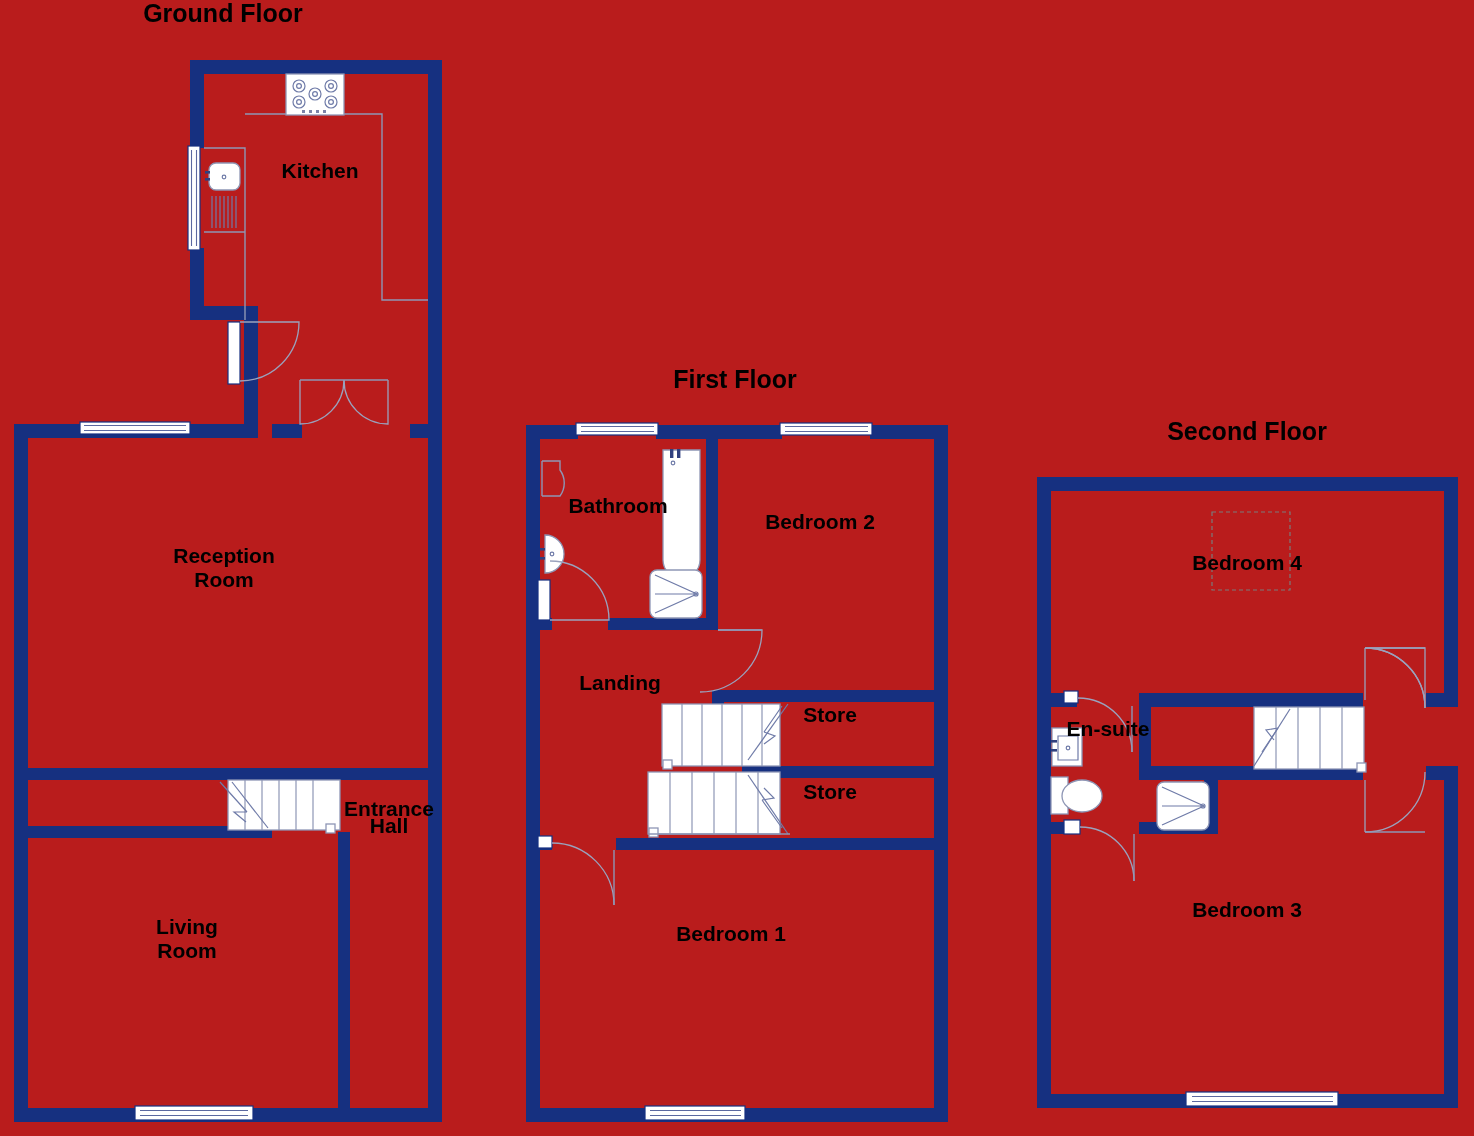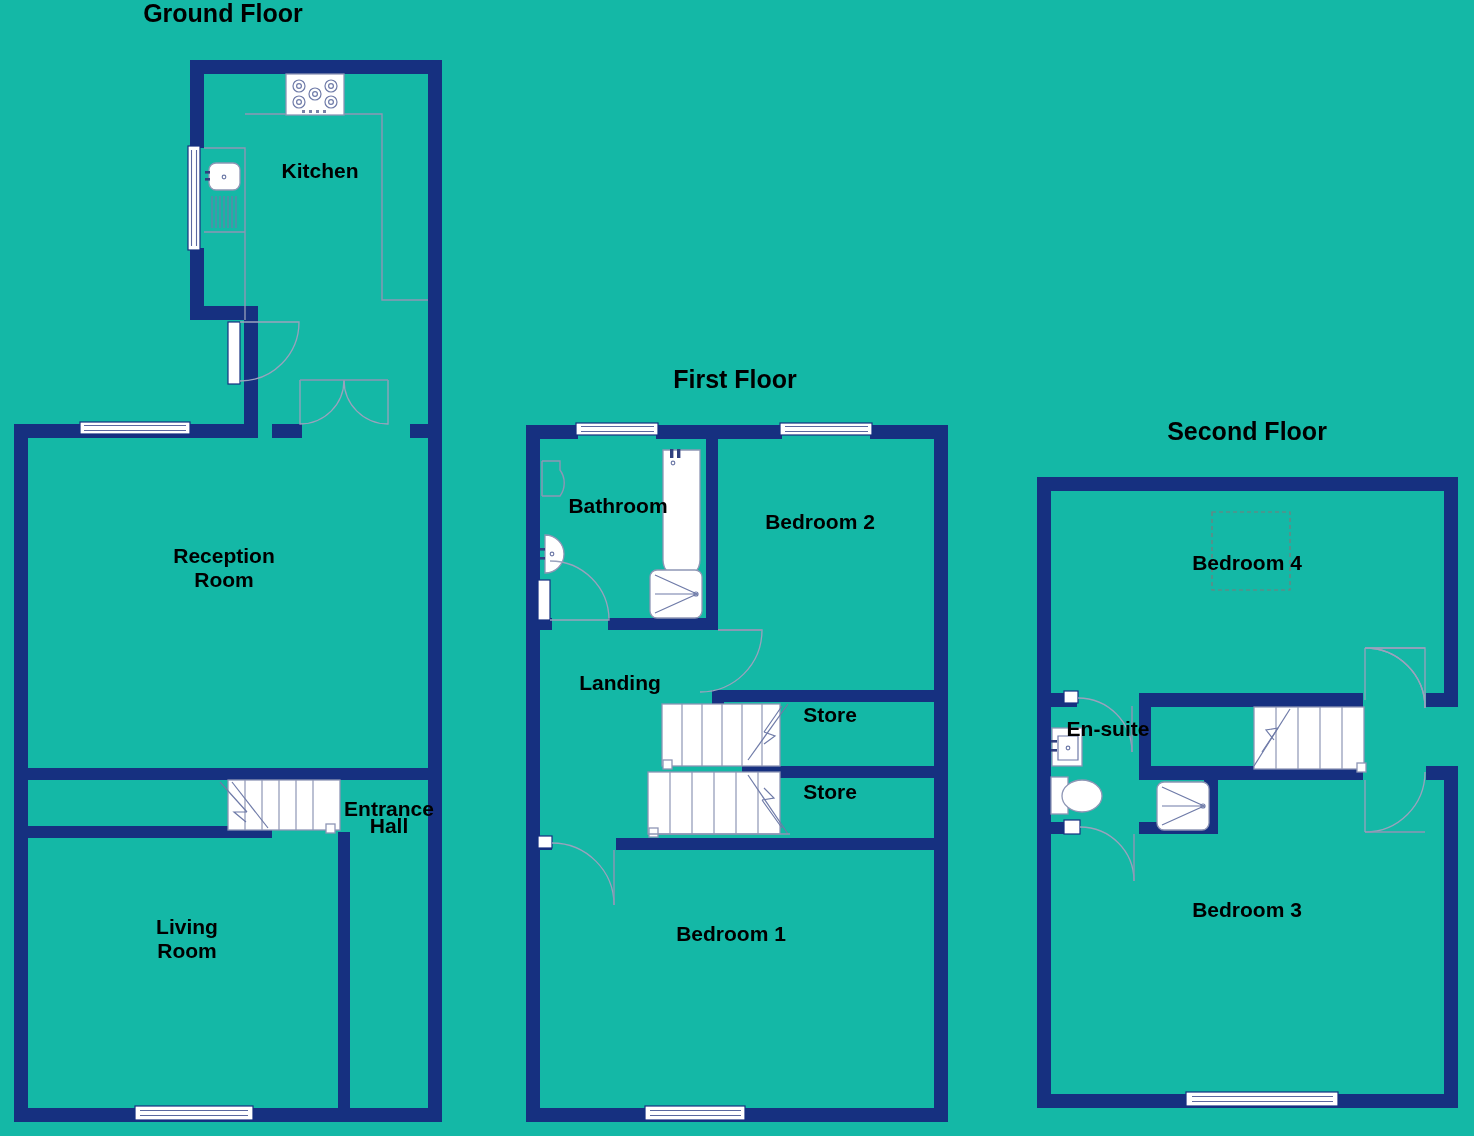--- a/index.html
+++ b/index.html
@@ -1,17 +1,17 @@
 <!DOCTYPE html>
 <html><head>
 <meta charset="utf-8">
 <style>
   html,body{margin:0;padding:0;background:#ffffff;}
   body{width:1474px;height:1136px;font-family:"Liberation Sans",sans-serif;}
-  #stage{position:relative;width:1474px;height:1136px;overflow:hidden;background:#14b8a6;}
+  #stage{position:relative;width:1474px;height:1136px;overflow:hidden;background:#b91c1c;}
   svg{display:block;}
   .wall{fill:#163080;}
   .thin{fill:none;stroke:#8e96b5;stroke-width:1.4;}
   .thin2{fill:none;stroke:#6f7ba8;stroke-width:1.2;}
   .arc{fill:none;stroke:#9aa2bd;stroke-width:1.3;}
   .winbox{fill:#ffffff;stroke:#163080;stroke-width:1.2;}
   .winline{fill:none;stroke:#5b68a0;stroke-width:1.1;}
   .dash{fill:none;stroke:#7b7b7b;stroke-width:1.2;stroke-dasharray:4 3;}
   .lbl{font-family:"Liberation Sans",sans-serif;font-weight:bold;fill:#000000;font-size:21px;text-anchor:middle;}
   .ttl{font-family:"Liberation Sans",sans-serif;font-weight:bold;fill:#000000;font-size:25px;text-anchor:middle;}

